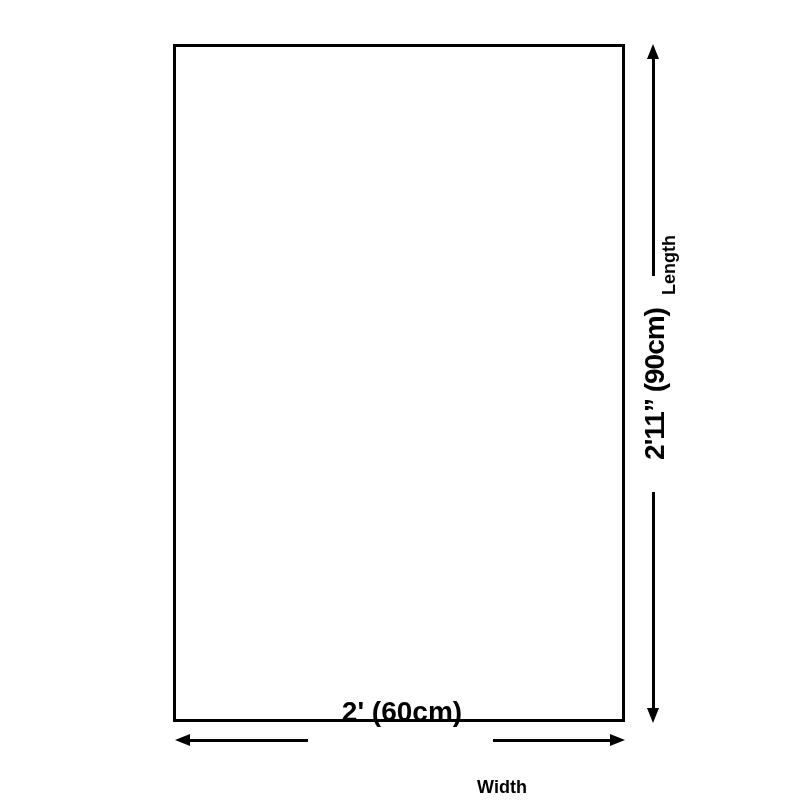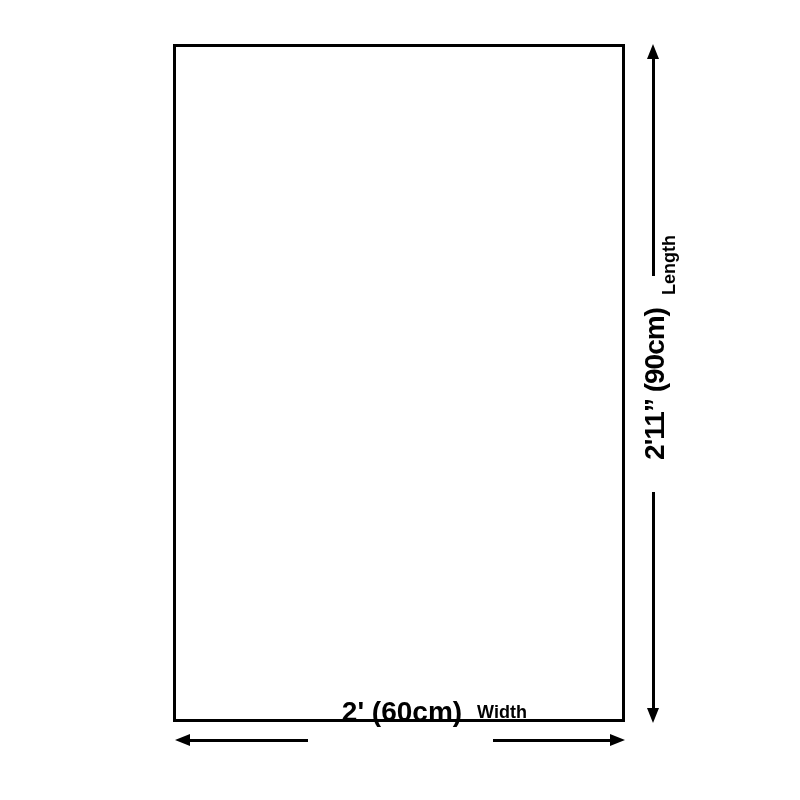--- a/index.html
+++ b/index.html
@@ -88,21 +88,21 @@
     left: 655px; top: 384px;
     letter-spacing: -1px;
   }
   .length-label {
     left: 669px; top: 265px;
   }
   .width-value {
     left: 402px; top: 712px;
   }
   .width-label {
-    left: 502px; top: 712px;
+    left: 502px; top: 787px;
   }
 </style>
 </head>
 <body>
 
 <div id="canvas">
 
   <div class="product-rect"></div>
 
   <div class="seg v-top"></div>

